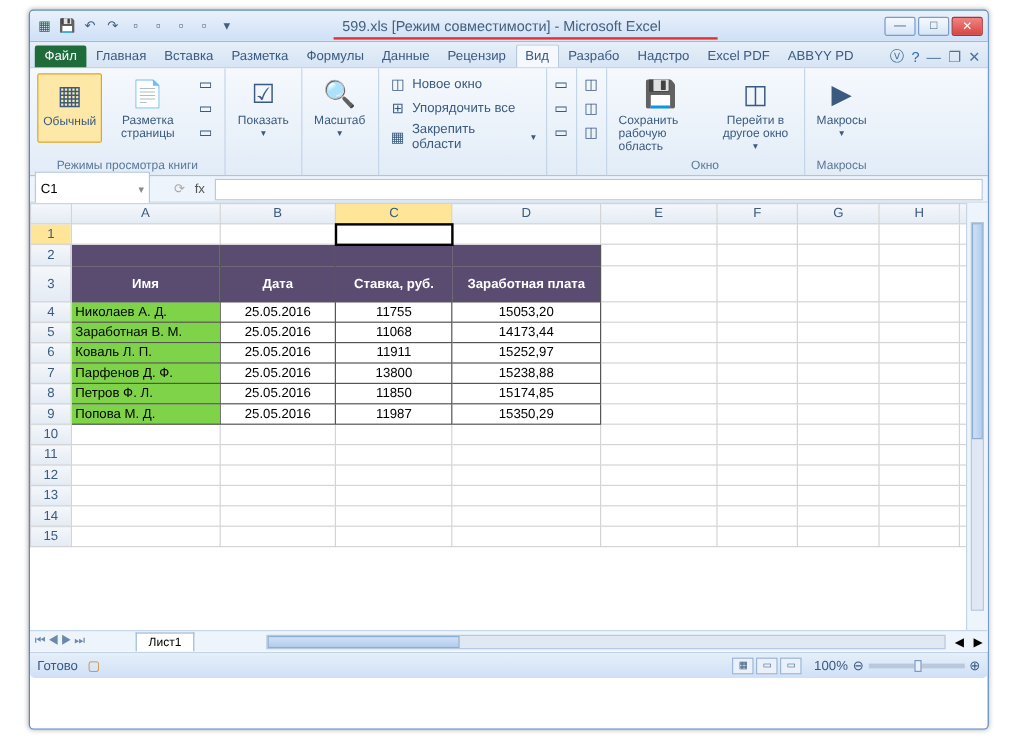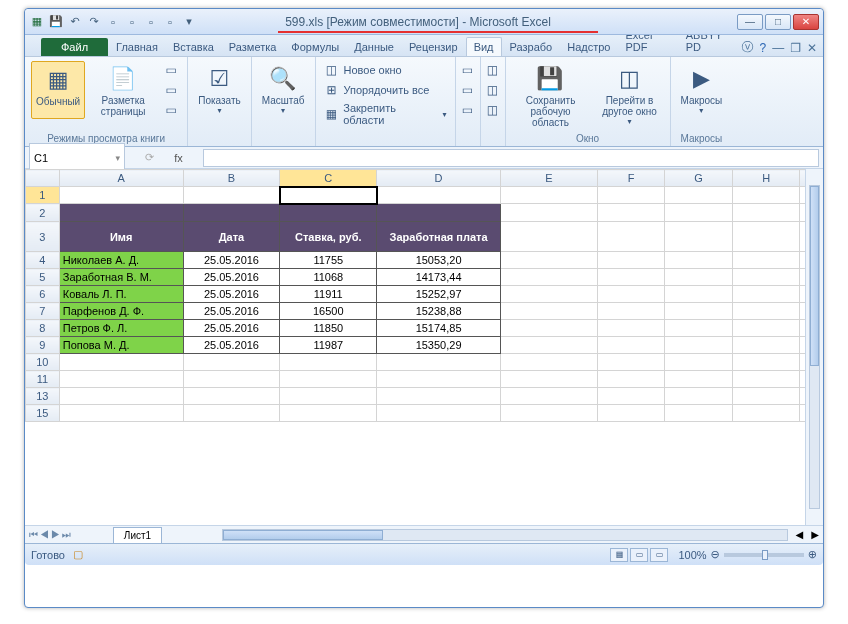--- a/index.html
+++ b/index.html
@@ -14,41 +14,41 @@
 .qat-icon { width: 16px; height: 16px; display: flex; align-items: center; justify-content: center; font-size: 11px; }
 .title-text { position: absolute; left: 0; right: 12px; text-align: center; pointer-events: none; }
 .title-underline { position: absolute; left: 253px; top: 22px; width: 320px; height: 2px; background: #e53030; }
 .winbtns { margin-left: auto; display: flex; gap: 2px; padding-right: 4px; }
 .winbtn { width: 26px; height: 16px; border: 1px solid #7a9bc4; border-radius: 2px; background: linear-gradient(#f4f8fd,#d8e6f7); font-size: 10px; display: flex; align-items: center; justify-content: center; }
 .winbtn.close { background: linear-gradient(#f08583,#d94440); color: #fff; border-color: #a83330; }
 
 
 .ribbontabs { height: 22px; background: linear-gradient(#e6eff9,#d6e4f4); display: flex; align-items: flex-end; padding-left: 4px; font-size: 11px; border-bottom: 1px solid #b8c9de; gap: 1px; }
 .tab { padding: 3px 7px; color: #3b5a80; cursor: default; }
-.tab.file { background: #1f6b3a; color: #fff; border-radius: 2px 2px 0 0; padding: 3px 20px; margin-left: 12px; }
+.tab.file { background: #1f6b3a; color: #fff; border-radius: 2px 2px 0 0; padding: 3px 8px; }
 .tab.active { background: #f5f9fd; border: 1px solid #b8c9de; border-bottom: none; border-radius: 2px 2px 0 0; }
 .tab-right { margin-left: auto; display: flex; align-items: center; gap: 6px; padding-right: 6px; color: #4c7399; }
 .tab-right span { font-size: 12px; }
 
 
 .ribbon { height: 90px; background: linear-gradient(#f5f9fd,#e2ecf7); border-bottom: 1px solid #9bb6d6; display: flex; }
 .grp { border-right: 1px solid #c5d5e8; padding: 4px 6px 2px 6px; display: flex; flex-direction: column; justify-content: space-between; }
 .grp-label { font-size: 10px; color: #5a7899; text-align: center; margin-top: 2px; }
 .grp-body { display: flex; gap: 6px; }
 .bigbtn { display: flex; flex-direction: column; align-items: center; font-size: 10px; color: #3b5a80; padding: 2px 4px; cursor: default; }
 .bigbtn.active { background: #fde8a8; border: 1px solid #dfa720; border-radius: 2px; }
 .bigbtn .ico { width: 32px; height: 32px; display: flex; align-items: center; justify-content: center; font-size: 22px; }
 .smallbtn { display: flex; align-items: center; gap: 4px; font-size: 11px; color: #3b5a80; padding: 1px 2px; }
 .smallbtn .ico { width: 16px; height: 16px; font-size: 12px; display: flex; align-items: center; justify-content: center; }
 .vcol { display: flex; flex-direction: column; gap: 2px; }
 
 
 .fbar { height: 22px; border-bottom: 1px solid #c5d5e8; display: flex; align-items: center; background: #eef4fb; font-size: 11px; }
 .namebox { width: 96px; height: 30px; margin-left: 4px; border: 1px solid #b8c9de; background: #fff; display: flex; align-items: center; padding: 0 4px; }
-.fx { margin: 0 20px; color: #555; }
+.fx { margin: 0 8px; color: #555; }
 .fxinput { flex: 1; height: 18px; border: 1px solid #b8c9de; background: #fff; margin-right: 4px; }
 
 
 .gridwrap { position: relative; height: 374px; overflow: hidden; background: #fff; }
 .grid { border-collapse: collapse; font-size: 11px; width: 100%; table-layout: fixed; }
 .grid th, .grid td { border: 1px solid #d4d4d4; height: 17px; padding: 0 3px; white-space: nowrap; }
 .grid thead th { background: linear-gradient(#f4f7fb,#e4ebf4); font-weight: normal; color: #3b5a80; text-align: center; }
 .grid tbody th { background: linear-gradient(#f4f7fb,#e4ebf4); font-weight: normal; color: #3b5a80; text-align: center; width: 30px; }
 .grid thead th.sel, .grid tbody th.sel { background: #ffe597; }
 .corner { width: 30px; }
@@ -217,21 +217,21 @@
         <div class="smallbtn">
             <span class="ico">◫</span>
           </div>
       </div>
       <div class="grp-label">&nbsp;</div>
     </div>
     <div class="grp">
       <div class="grp-body">
         <div class="bigbtn">
           <div class="ico">💾</div>
-          <span style="max-width:70px; text-align:center; line-height:11px">Сохранить рабочую область</span>
+          <span style="max-width:70px; text-align:left; line-height:11px">Сохранить рабочую область</span>
         </div>
         <div class="bigbtn">
           <div class="ico">◫</div>
           <span style="max-width:60px; text-align:center; line-height:11px">Перейти в другое окно</span>
             <span style="font-size:8px">▾</span>
         </div>
       </div>
       <div class="grp-label">Окно</div>
     </div>
     <div class="grp" style="border-right:none">
@@ -355,21 +355,21 @@
             <td></td>
             <td></td>
             <td></td>
             <td></td>
             <td></td>
           </tr>
         <tr>
             <th>7</th>
             <td class="namecol databorder">Парфенов Д. Ф.</td>
             <td class="datacell">25.05.2016</td>
-            <td class="datacell">16500</td>
+            <td class="datacell">13800</td>
             <td class="datacell">15238,88</td>
             <td></td>
             <td></td>
             <td></td>
             <td></td>
             <td></td>
           </tr>
         <tr>
             <th>8</th>
             <td class="namecol databorder">Петров Ф. Л.</td>
@@ -412,21 +412,45 @@
             <td></td>
             <td></td>
             <td></td>
             <td></td>
             <td></td>
             <td></td>
             <td></td>
             <td></td>
           </tr>
         <tr>
+            <th>12</th>
+            <td></td>
+            <td></td>
+            <td></td>
+            <td></td>
+            <td></td>
+            <td></td>
+            <td></td>
+            <td></td>
+            <td></td>
+          </tr>
+        <tr>
             <th>13</th>
+            <td></td>
+            <td></td>
+            <td></td>
+            <td></td>
+            <td></td>
+            <td></td>
+            <td></td>
+            <td></td>
+            <td></td>
+          </tr>
+        <tr>
+            <th>14</th>
             <td></td>
             <td></td>
             <td></td>
             <td></td>
             <td></td>
             <td></td>
             <td></td>
             <td></td>
             <td></td>
           </tr>

